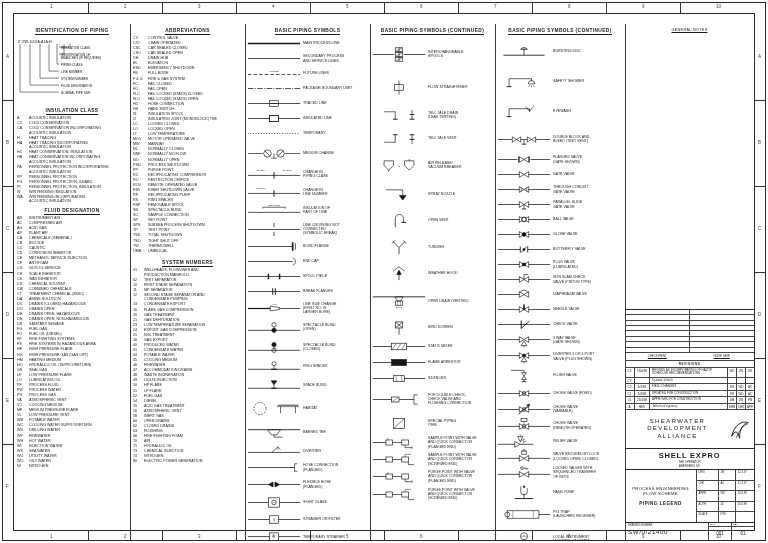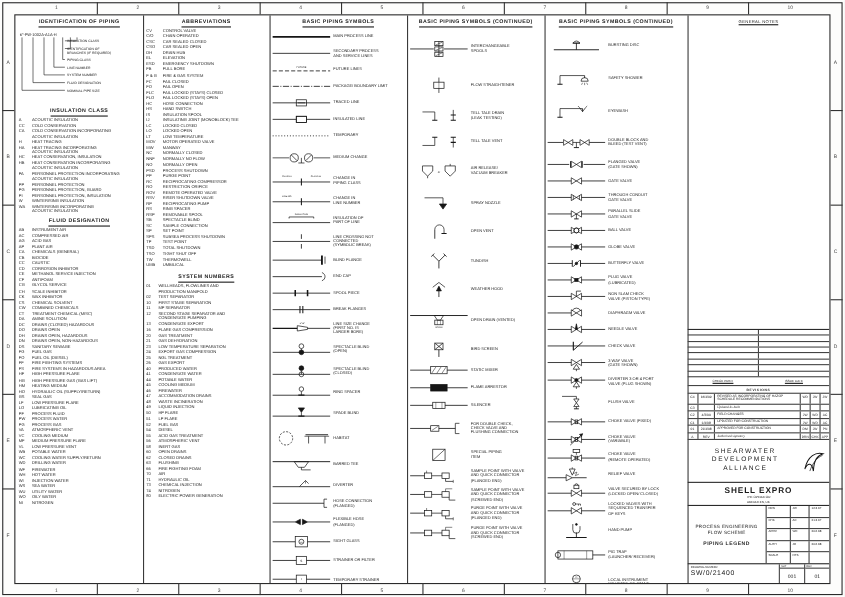--- a/index.html
+++ b/index.html
@@ -2,21 +2,21 @@
 <html><head>
 <meta charset="utf-8">
 <style>
   html,body{margin:0;padding:0;background:#e8e8e8;}
   #page{position:relative;width:768px;height:543px;background:#fdfdfc;overflow:hidden;
         font-family:"Liberation Sans",sans-serif;color:#1b1b1b;}
   .outer{position:absolute;left:2px;top:2px;right:2px;bottom:2px;border:1.5px solid #2a2a2a;}
   .inner{position:absolute;left:13px;top:13px;right:13px;bottom:12px;border:1px solid #2a2a2a;background:#fff;}
   .ref{position:absolute;font-size:4.5px;color:#444;}
   .tick{position:absolute;background:#333;}
-  .col{position:absolute;top:14px;height:516px;overflow:hidden;justify-content:space-between;}
+  .col{position:absolute;top:24px;height:516px;overflow:hidden;justify-content:space-between;}
   .col.rule{border-right:1px solid #3a3a3a;}
   #col1{left:14px;width:116px;}
   #col2{left:130px;width:115px;}
   #col3{left:245px;width:125px;}
   #col4{left:370px;width:125px;}
   #col5{left:495px;width:130px;}
   #col6{left:625px;width:129px;display:flex;flex-direction:column;}
   .h{font-size:4.8px;font-weight:bold;letter-spacing:.4px;text-align:center;margin:4px 4px 3px;}
   .h span{border-bottom:.8px solid #1b1b1b;padding-bottom:.8px;}
   .kv{display:flex;font-size:3.7px;line-height:1.22;margin:.55px 0;}

